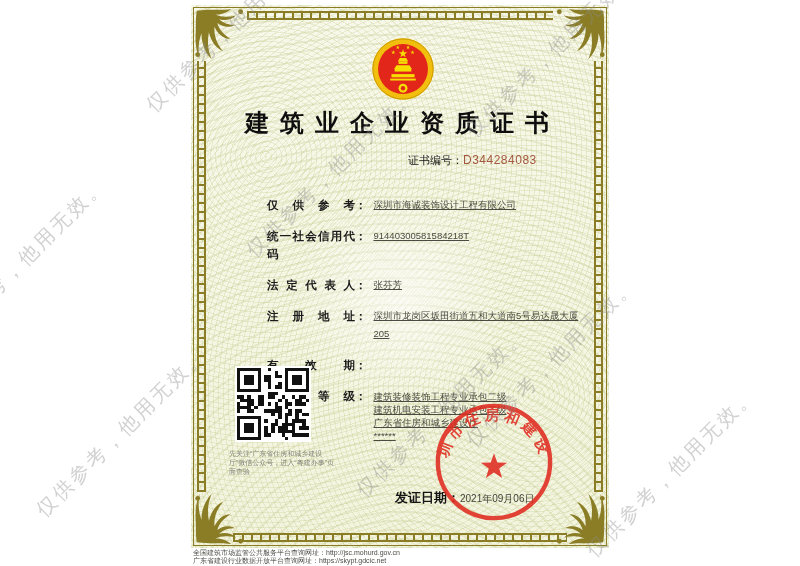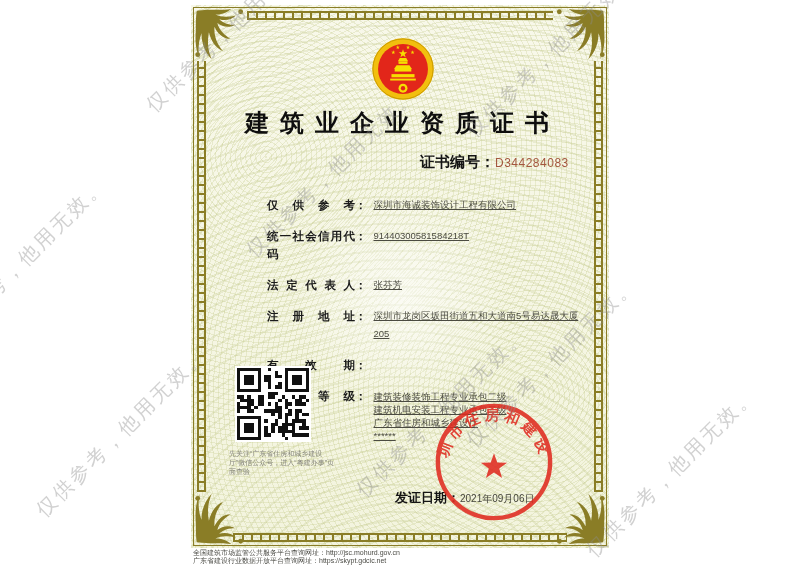--- a/index.html
+++ b/index.html
@@ -37,21 +37,21 @@
   .corner.br { right:3px; bottom:3px; transform:scale(-1,-1); }
 
   
   #emblem { position:absolute; left:180px; top:30px; width:64px; height:68px; }
   #title {
     position:absolute; left:0; top:102px; width:100%;
     text-align:center; font-size:24px; font-weight:bold; color:#0e0e0e;
     letter-spacing:11px; padding-left:5px;
   }
   #certno-row { position:absolute; left:217px; top:148px; display:flex; align-items:baseline; }
-  #certno-row .lab { font-size:15px; font-weight:bold; color:#151515;margin-left:12px; }
+  #certno-row .lab { font-size:11px; font-weight:normal; color:#151515; }
   #certno-row .val { font-size:12px; color:#a4573f; letter-spacing:.5px; }
 
   
   #fields { position:absolute; left:76px; top:191px; width:322px; }
   .row { display:flex; margin-bottom:13px; }
   .flabel {
     flex:none; width:88px; font-size:11.5px; font-weight:bold; color:#1b1b1b;
     line-height:18px; text-align:justify; text-align-last:justify;
   }
   .fcolon { flex:none; font-size:11.5px; font-weight:bold; color:#1b1b1b; line-height:18px; margin-right:7px; }

